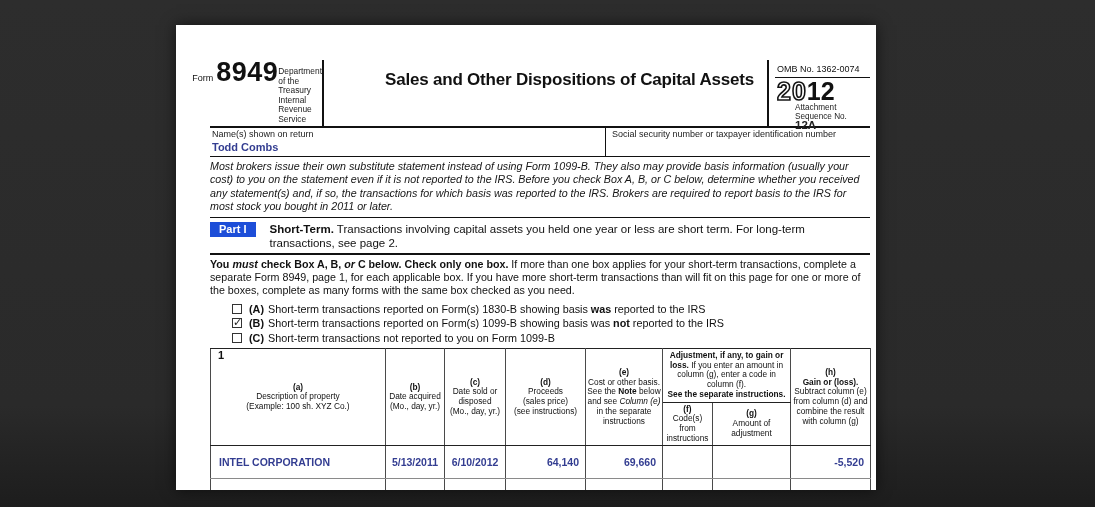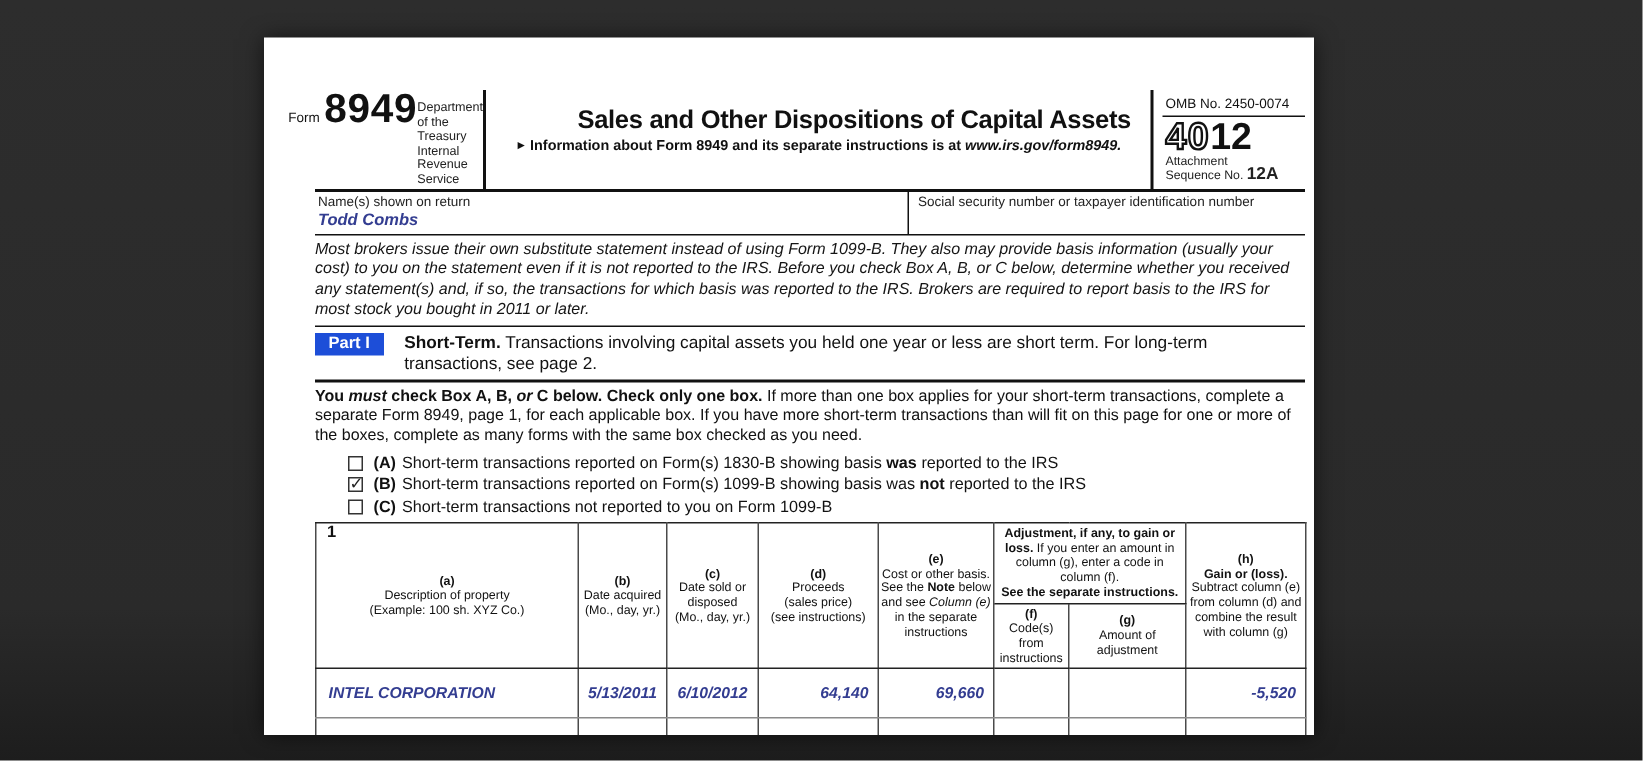--- a/index.html
+++ b/index.html
@@ -21,30 +21,30 @@
   .hdr-mid { flex:1; border-left:2px solid #111; border-right:2px solid #111;
              text-align:center; padding-top:10px; }
   .title { font-size:17px; font-weight:bold; letter-spacing:-.2px;margin-left:48px; }
   .instr { font-size:9.6px; font-weight:bold; line-height:12.5px; margin-top:2px; }
   .arrow { font-size:8px; position:relative; top:-1px; margin-right:2px; }
   .url { font-style:italic; }
   .hdr-right { width:101px; display:flex; flex-direction:column; padding-left:6px; }
   .omb { font-size:9px; padding:4px 0 3px 2px; border-bottom:1.5px solid #111; white-space:nowrap; }
   .year { line-height:24px; margin:1px 0 0 2px; font-size:25px; font-weight:bold; }
   .year-outline { color:#fff; -webkit-text-stroke:1.6px #111; letter-spacing:1px; }
-  .attach { font-size:8.2px; line-height:9px; margin-left:2px; color:#222; }
+  .attach { font-size:8.2px; line-height:9px; margin-left:20px; color:#222; }
   .seq-val { font-size:11.5px; font-weight:bold; }
 
   
   .idrow { display:flex; height:29px; border-bottom:1.5px solid #111; }
   .id-cell { padding:1px 0 0 2px; }
   .id-name { width:395px; }
   .id-ssn { flex:1; border-left:1.5px solid #111; padding-left:6px; }
   .id-label { font-size:9px; color:#222; }
-  .entry { color:#333d91; font-weight:bold;font-style:italic; }
+  .entry { color:#333d91; font-weight:bold; }
   .id-value { font-size:11px; margin-top:2px; }
 
   
   .notice { font-style:italic; font-size:10.7px; line-height:13.4px; padding:3px 2px 3px 0;
             border-bottom:1.5px solid #111; color:#151515; }
 
   
   .part { display:flex; align-items:flex-start; padding:4px 0 3px 0; border-bottom:2px solid #111; }
   .part-badge { background:#1d4ed8; color:#fff; font-weight:bold; font-size:11px;
                 padding:1px 9px 2px 9px; margin-right:14px; }
@@ -89,28 +89,25 @@
           <div>
             <span class="form-word">Form</span><span class="form-num">8949</span>
           </div>
           <div class="dept">
             <div>Department of the Treasury</div>
             <div>Internal Revenue Service</div>
           </div>
         </div>
         <div class="hdr-mid">
           <div class="title">Sales and Other Dispositions of Capital Assets</div>
-          <div class="instr">
-            <span class="arrow">►</span><span>Information about Form 8949 and its separate instructions is at </span><span class="url">www.irs.gov/form8949.</span>
-          </div>
         </div>
         <div class="hdr-right">
-          <div class="omb">OMB No. 2450-0074</div>
+          <div class="omb">OMB No. 1362-0074</div>
           <div class="year">
-            <span class="year-outline">40</span><span>12</span>
+            <span class="year-outline">20</span><span>12</span>
           </div>
           <div class="attach">
             <div>Attachment</div>
             <div><span>Sequence No. </span><span class="seq-val">12A</span></div>
           </div>
         </div>
       </div>
 
       <div class="idrow">
         <div class="id-cell id-name">

